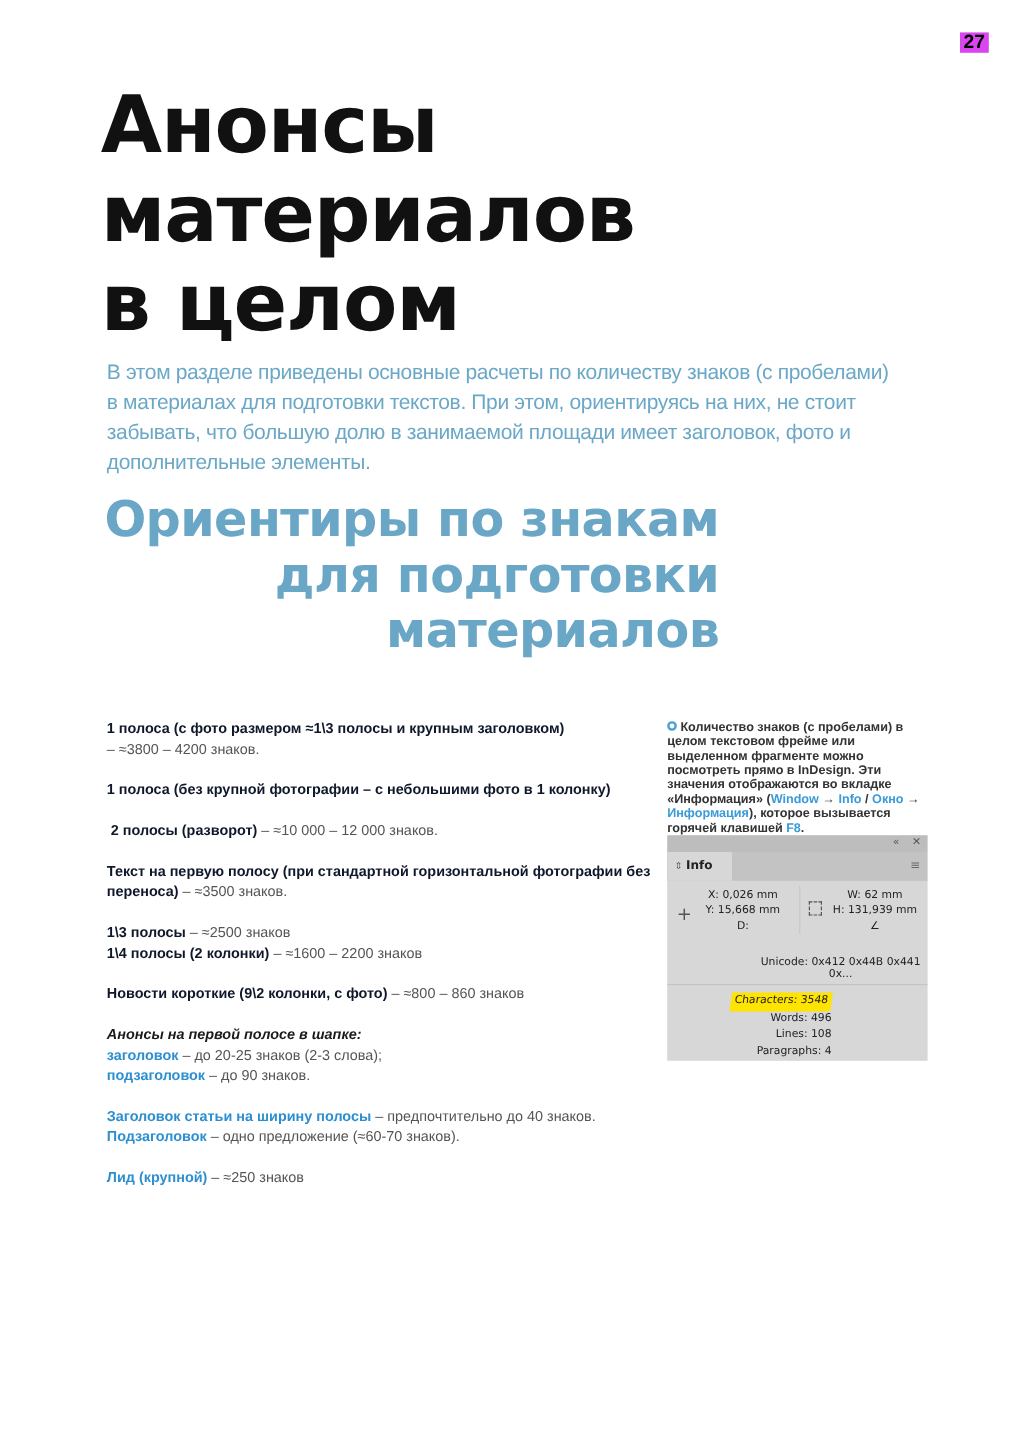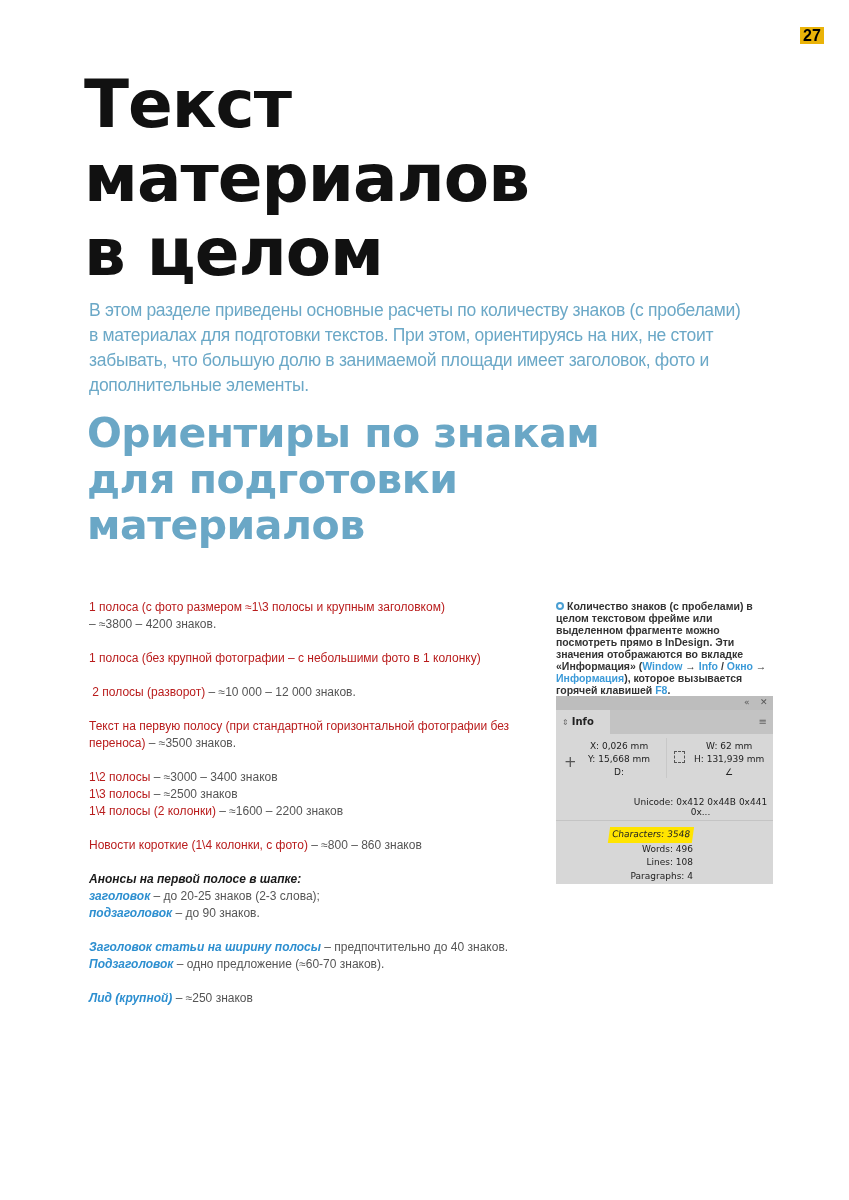--- a/index.html
+++ b/index.html
@@ -1,34 +1,34 @@
 <!DOCTYPE html>
 <html><head>
 <meta charset="utf-8">
 <style>
   html, body { margin:0; padding:0; background:#ffffff; }
   body { width:849px; height:1200px; position:relative; overflow:hidden; font-family:"Liberation Sans", sans-serif; color:#1a1a1a; }
-  .page-num { position:absolute; left:800px; top:27px; background:#eab308; font-weight:bold; font-size:16px; line-height:17px; padding:0 3px; color:#000; }
+  .page-num { position:absolute; left:800px; top:27px; background:#d946ef; font-weight:bold; font-size:16px; line-height:17px; padding:0 3px; color:#000; }
   .title { position:absolute; left:84px; top:68px; margin:0; font-family:"DejaVu Sans", sans-serif; font-weight:bold; font-size:66px; line-height:74px; letter-spacing:-1px; color:#111; }
   .title-line { position:relative; display:block; white-space:nowrap; }
   .title-line .hl { position:relative; display:inline-block; }
   .title-line .hl::before { content:""; position:absolute; left:0; right:-10px; bottom:6px; height:22px; background:#ffed00; z-index:-1; }
   .title-line.l1 .hl::before { right:-6px; }
   .title-line.l2 .hl::before { right:-32px; }
   .title-line.l3 .hl::before { right:-8px; }
   .lead { position:absolute; left:89px; top:298px; width:660px; margin:0; font-size:17.5px; line-height:25px; color:#6ba8c7; letter-spacing:-0.3px; font-family:"Liberation Sans", sans-serif; }
   .subtitle { position:absolute; left:87px; top:410px; margin:0; font-family:"DejaVu Sans", sans-serif; font-weight:bold; font-size:41px; line-height:46px; color:#6aa7c6; letter-spacing:-0.5px; }
-  .subtitle span { display:block; white-space:nowrap; }
+  .subtitle span { display:block; white-space:nowrap;text-align:right; }
   .content { position:absolute; left:89px; top:599px; width:460px; font-size:12px; line-height:17px; }
   .block { margin:0 0 17px 0; }
   .block p { margin:0; }
-  .b { font-weight:normal; color:#b91c1c; }
+  .b { font-weight:bold; color:#0f172a; }
   .n { color:#555; }
   .bi { font-weight:bold; font-style:italic; }
-  .blue { color:#2d8fd0; font-weight:bold; font-style:italic; }
+  .blue { color:#2d8fd0; font-weight:bold; }
   .note { position:absolute; left:556px; top:600px; width:218px; font-size:10.5px; line-height:12px; font-weight:bold; color:#333; }
   .note .dot { display:inline-block; width:8px; height:8px; border-radius:50%; background:#4a9fd3; margin-right:3px; vertical-align:0px; position:relative; }
   .note .dot::after { content:""; position:absolute; left:2px; top:2px; width:4px; height:4px; border-radius:50%; background:#fff; }
   .note .lnk { color:#3b9ad8; }
   .panel { position:absolute; left:556px; top:696px; width:217px; height:188px; background:#d7d7d7; font-family:"DejaVu Sans", sans-serif; font-size:9px; color:#222; overflow:hidden; }
   .panel .topbar { height:14px; background:#bdbdbd; position:relative; }
   .panel .topbar span { position:absolute; top:1px; font-size:9px; color:#555; }
   .panel .tabrow { height:24px; background:#c3c3c3; position:relative; }
   .panel .tab { position:absolute; left:0; top:0; width:48px; height:24px; background:#d7d7d7; font-weight:bold; font-size:10px; line-height:24px; padding-left:6px; }
   .panel .menu { position:absolute; right:6px; top:6px; font-size:10px; color:#666; }
@@ -36,21 +36,21 @@
   .panel .sep { position:absolute; left:0; right:0; top:124px; height:1px; background:#c4c4c4; }
   .panel .vsep { position:absolute; left:110px; top:42px; width:1px; height:40px; background:#c8c8c8; }
   .panel .hlc { background:#ffe400; padding:1px 3px; transform:skewX(-8deg); display:inline-block; }
 </style>
 </head>
 <body>
 
 <div class="page-num">27</div>
 
 <h1 class="title">
-  <span class="title-line l1"><span class="hl">Текст</span></span>
+  <span class="title-line l1"><span class="hl">Анонсы</span></span>
   <span class="title-line l2"><span class="hl">материалов</span></span>
   <span class="title-line l3"><span class="hl">в целом</span></span>
 </h1>
 
 <p class="lead">В этом разделе приведены основные расчеты по количеству знаков (с пробелами) в материалах для подготовки текстов. При этом, ориентируясь на них, не стоит забывать, что большую долю в занимаемой площади имеет заголовок, фото и дополнительные элементы.</p>
 
 <h2 class="subtitle">
   <span>Ориентиры по знакам</span>
   <span>для подготовки</span>
   <span>материалов</span>
@@ -64,26 +64,25 @@
   <div class="block">
     <p><span class="b">1 полоса (без крупной фотографии – с небольшими фото в 1 колонку)</span></p>
   </div>
   <div class="block">
     <p>&nbsp;<span class="b">2 полосы (разворот)</span><span class="n"> – ≈10 000 – 12 000 знаков.</span></p>
   </div>
   <div class="block">
     <p><span class="b">Текст на первую полосу (при стандартной горизонтальной фотографии без переноса)</span><span class="n"> – ≈3500 знаков.</span></p>
   </div>
   <div class="block">
-    <p><span class="b">1\2 полосы</span><span class="n"> – ≈3000 – 3400 знаков</span></p>
     <p><span class="b">1\3 полосы</span><span class="n"> – ≈2500 знаков</span></p>
     <p><span class="b">1\4 полосы (2 колонки)</span><span class="n"> – ≈1600 – 2200 знаков</span></p>
   </div>
   <div class="block">
-    <p><span class="b">Новости короткие (1\4 колонки, с фото)</span><span class="n"> – ≈800 – 860 знаков</span></p>
+    <p><span class="b">Новости короткие (9\2 колонки, с фото)</span><span class="n"> – ≈800 – 860 знаков</span></p>
   </div>
   <div class="block">
     <p><span class="bi">Анонсы на первой полосе в шапке:</span></p>
     <p><span class="blue">заголовок</span><span class="n"> – до 20-25 знаков (2-3 слова);</span></p>
     <p><span class="blue">подзаголовок</span><span class="n"> – до 90 знаков.</span></p>
   </div>
   <div class="block">
     <p><span class="blue">Заголовок статьи на ширину полосы</span><span class="n"> – предпочтительно до 40 знаков.</span></p>
     <p><span class="blue">Подзаголовок</span><span class="n"> – одно предложение (≈60-70 знаков).</span></p>
   </div>

